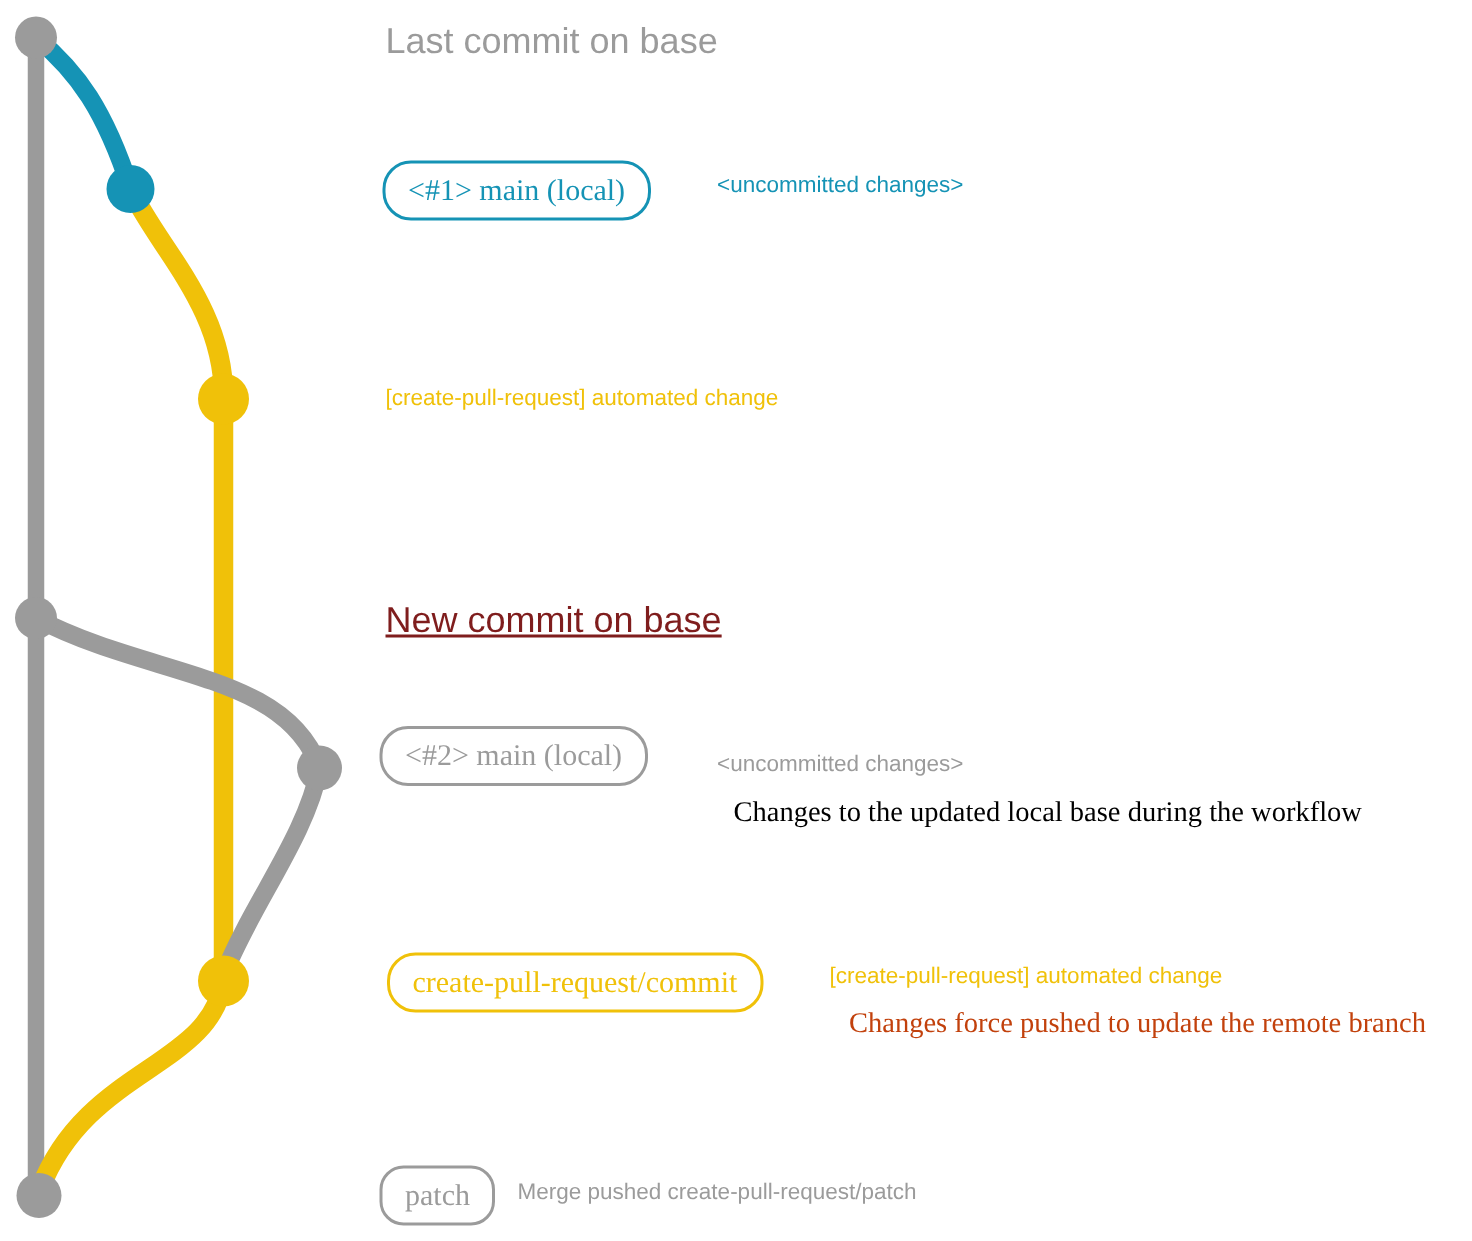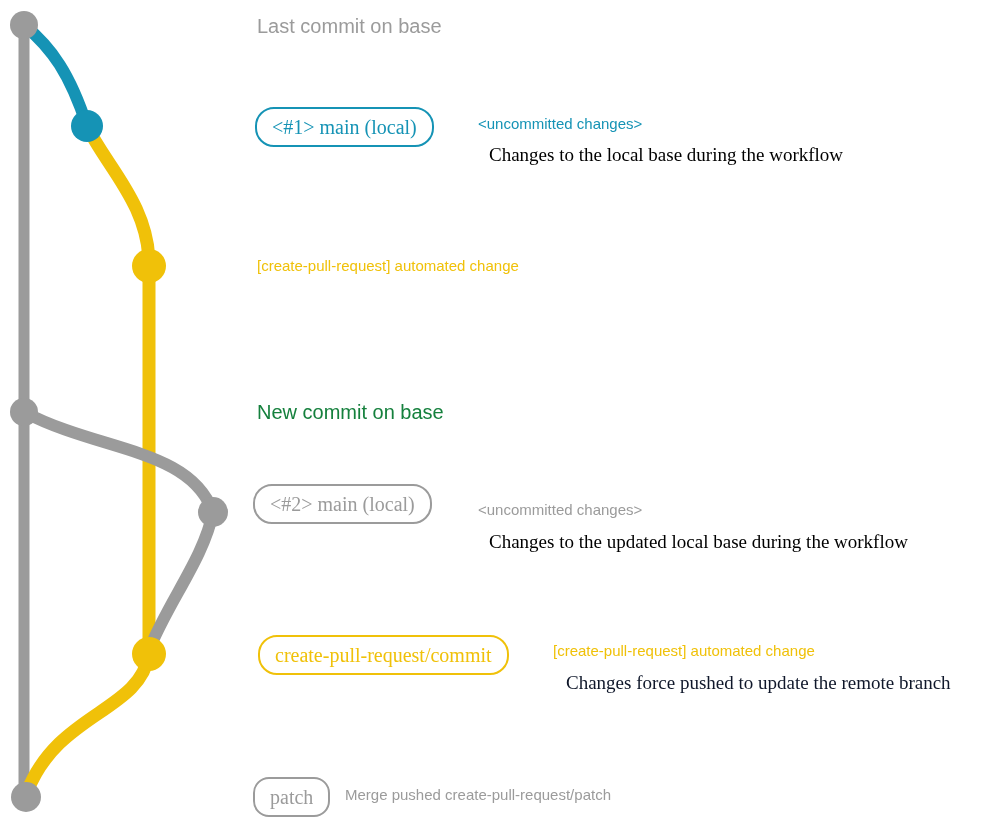--- a/index.html
+++ b/index.html
@@ -3,21 +3,21 @@
 <meta charset="utf-8">
 <style>
   html,body{margin:0;padding:0;background:#fff;}
   #stage{
     position:relative;width:981px;height:827px;background:#ffffff;overflow:hidden;
     font-family:"Liberation Sans",sans-serif;
   }
   #graph-svg{position:absolute;left:0;top:0;}
   .label{
     position:absolute;font-family:"Liberation Sans",sans-serif;
-    font-size:20px;white-space:nowrap;line-height:1.2;
+    font-size:24px;white-space:nowrap;line-height:1.2;
   }
   .label.big{font-size:15px;}
   .desc{
     position:absolute;font-family:"Liberation Serif",serif;
     font-size:19px;color:#000000;white-space:nowrap;line-height:1.2;
   }
   .badge{
     position:absolute;box-sizing:border-box;
     font-family:Liberation Serif, serif;font-size:20px;line-height:1.2;
     border:2px solid currentColor;border-radius:19px;
@@ -47,36 +47,35 @@
     <circle cx="149" cy="654" r="17" fill="#f0c109"></circle>
     <circle cx="26" cy="797" r="15" fill="#9b9b9b"></circle>
   </svg>
 
   <div class="label" style="left: 257px; top: 14px; color: rgb(155, 155, 155);">Last commit on base</div>
 
   <div class="badge" style="left: 255px; top: 107px; color: rgb(21, 147, 181);">
     <span>&lt;#1&gt; main (local)</span>
   </div>
   <div class="label big" style="left: 478px; top: 115px; color: rgb(21, 147, 181);">&lt;uncommitted changes&gt;</div>
-  <div class="desc" style="left: 489px; top: 144px; color: rgb(0, 0, 0);">Changes to the local base during the workflow</div>
 
   <div class="label big" style="left: 257px; top: 257px; color: rgb(240, 193, 9);">[create-pull-request] automated change</div>
 
-  <div class="label" style="left: 257px; top: 400px; color: #15803d;">New commit on base</div>
+  <div class="label" style="left: 257px; top: 400px; color: #7f1d1d; text-decoration: underline;">New commit on base</div>
 
   <div class="badge" style="left: 253px; top: 484px; color: rgb(155, 155, 155);">
     <span>&lt;#2&gt; main (local)</span>
   </div>
   <div class="label big" style="left: 478px; top: 501px; color: rgb(155, 155, 155);">&lt;uncommitted changes&gt;</div>
   <div class="desc" style="left: 489px; top: 531px; color: rgb(0, 0, 0); text-align: center;">Changes to the updated local base during the workflow</div>
 
   <div class="badge" style="left: 258px; top: 635px; color: rgb(240, 193, 9);">
     <span>create-pull-request/commit</span>
   </div>
   <div class="label big" style="left: 553px; top: 642px; color: rgb(240, 193, 9);">[create-pull-request] automated change</div>
-  <div class="desc" style="left: 566px; top: 672px; color: #0f172a;">Changes force pushed to update the remote branch</div>
+  <div class="desc" style="left: 566px; top: 672px; color: #c2410c;">Changes force pushed to update the remote branch</div>
 
   <div class="badge" style="left: 253px; top: 777px; border-radius: 16px; color: rgb(155, 155, 155);">
     <span>patch</span>
   </div>
   <div class="label big" style="left: 345px; top: 786px; color: rgb(155, 155, 155);">Merge pushed create-pull-request/patch</div>
 
 </div>
 
 </body></html>

